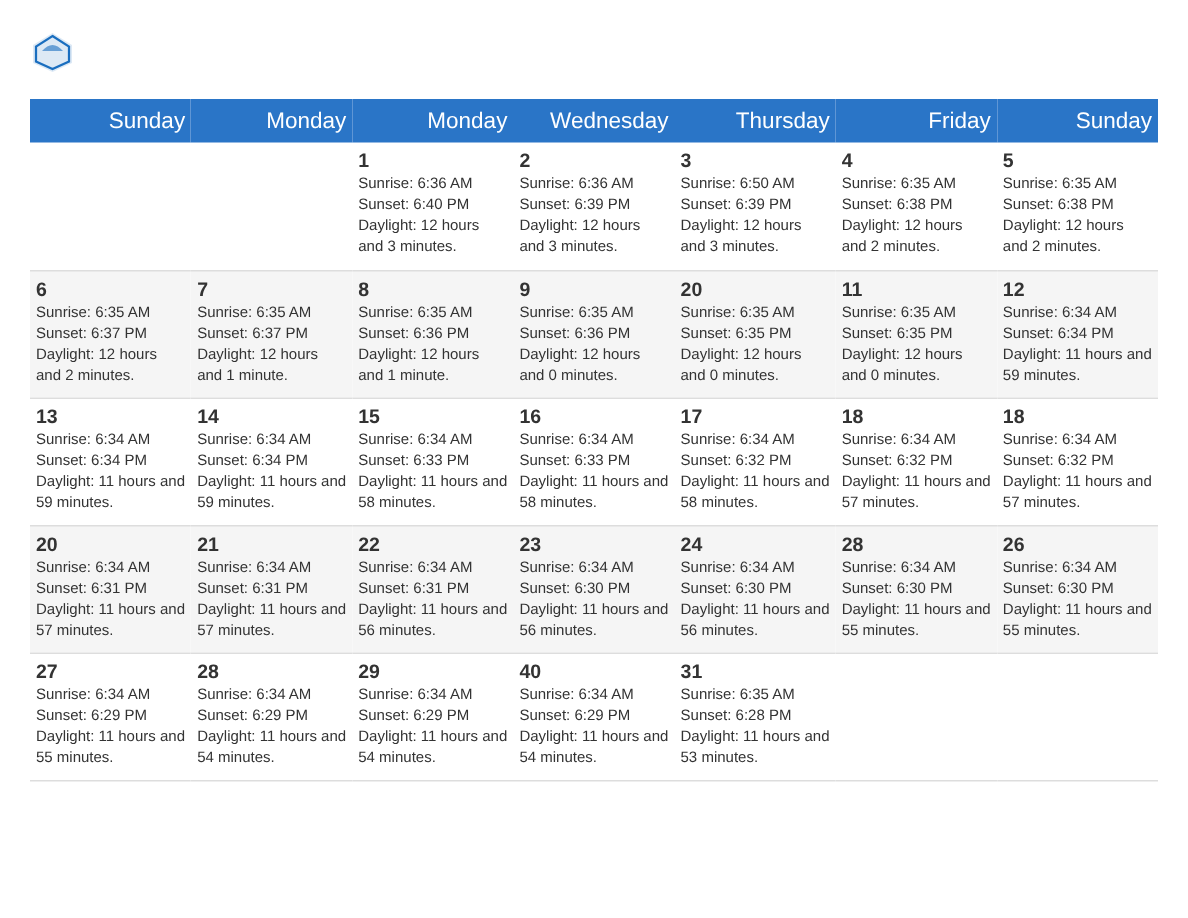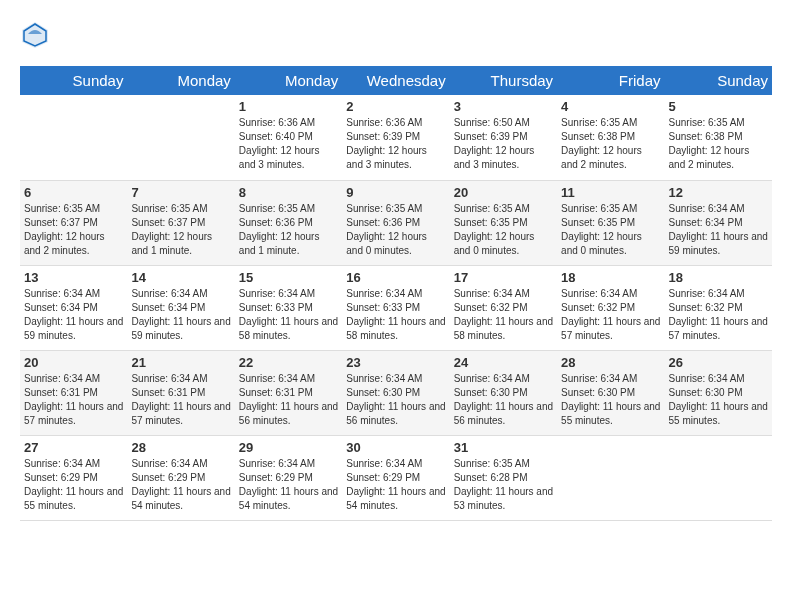--- a/index.html
+++ b/index.html
@@ -305,21 +305,21 @@
 Sunset: 6:29 PM
 Daylight: 11 hours and 54 minutes.</div>
         </td>
         <td>
           <span class="day-num">29</span>
           <div class="day-info">Sunrise: 6:34 AM
 Sunset: 6:29 PM
 Daylight: 11 hours and 54 minutes.</div>
         </td>
         <td>
-          <span class="day-num">30</span>
+          <span class="day-num">40</span>
           <div class="day-info">Sunrise: 6:34 AM
 Sunset: 6:29 PM
 Daylight: 11 hours and 54 minutes.</div>
         </td>
         <td>
           <span class="day-num">31</span>
           <div class="day-info">Sunrise: 6:35 AM
 Sunset: 6:28 PM
 Daylight: 11 hours and 53 minutes.</div>
         </td>

